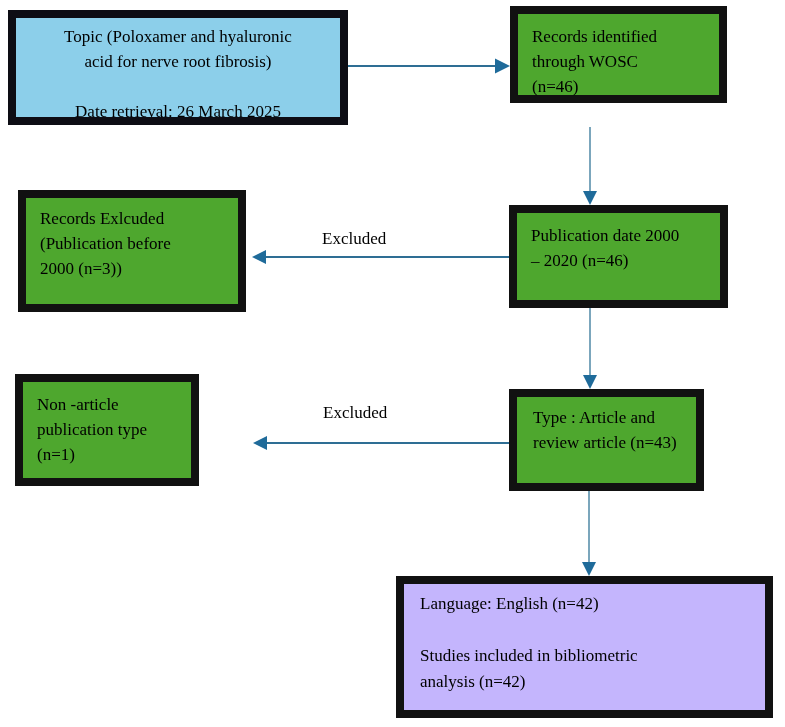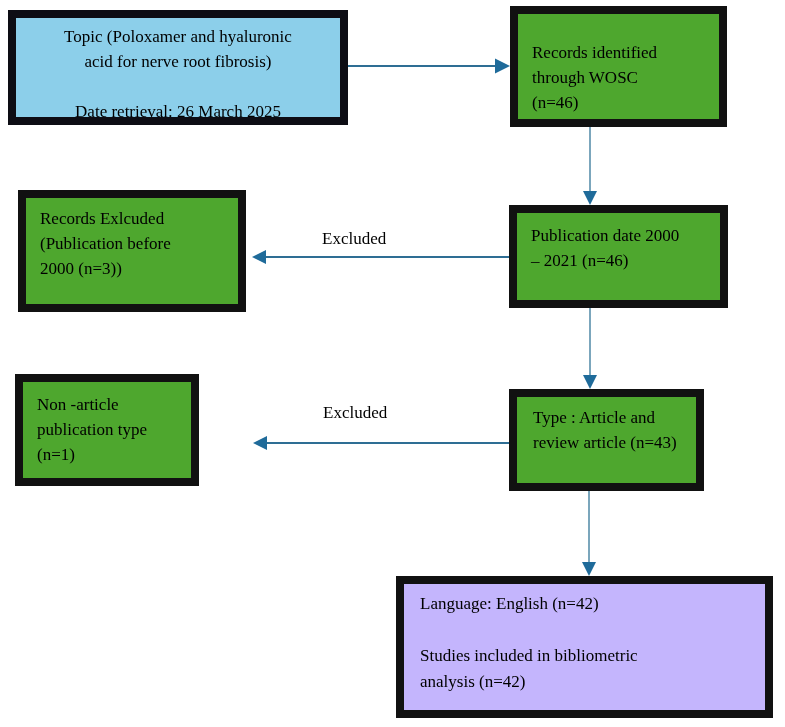--- a/index.html
+++ b/index.html
@@ -33,21 +33,21 @@
     background: #4EA72E;
     border-color: #111111;
     text-align: left;
   }
   .box-yellow {
     background: #c4b5fd;
     border-color: #111111;
     text-align: left;
   }
   #box-topic       { left: 8px;   top: 10px;  width: 340px; height: 115px; padding: 6px 10px; }
-  #box-records     { left: 510px; top: 6px;   width: 217px; height: 121px; padding: 26px 14px; }
+  #box-records     { left: 510px; top: 6px;   width: 217px; height: 97px; padding: 10px 14px; }
   #box-pubdate     { left: 509px; top: 205px; width: 219px; height: 103px; padding: 10px 14px; }
   #box-excluded1   { left: 18px;  top: 190px; width: 228px; height: 122px; padding: 8px 14px; }
   #box-type        { left: 509px; top: 389px; width: 195px; height: 102px; padding: 8px 16px; }
   #box-excluded2   { left: 15px;  top: 374px; width: 184px; height: 112px; padding: 10px 14px; }
   #box-included    { left: 396px; top: 576px; width: 377px; height: 142px; padding: 7px 16px; line-height: 26px; }
 
   .arrow-label {
     position: absolute;
     font-size: 17px;
     line-height: 18px;
@@ -71,21 +71,21 @@
   <div class="box box-blue" id="box-topic">Topic (Poloxamer and hyaluronic
 acid for nerve root fibrosis)
 
 Date retrieval: 26 March 2025</div>
 
   <div class="box box-green" id="box-records">Records identified
 through WOSC
 (n=46)</div>
 
   <div class="box box-green" id="box-pubdate">Publication date 2000
-– 2021 (n=46)</div>
+– 2020 (n=46)</div>
 
   <div class="box box-green" id="box-excluded1">Records Exlcuded
 (Publication before
 2000 (n=3))</div>
 
   <div class="box box-green" id="box-type">Type : Article and
 review article (n=43)</div>
 
   <div class="box box-green" id="box-excluded2">Non -article
 publication type (n=1)</div>

